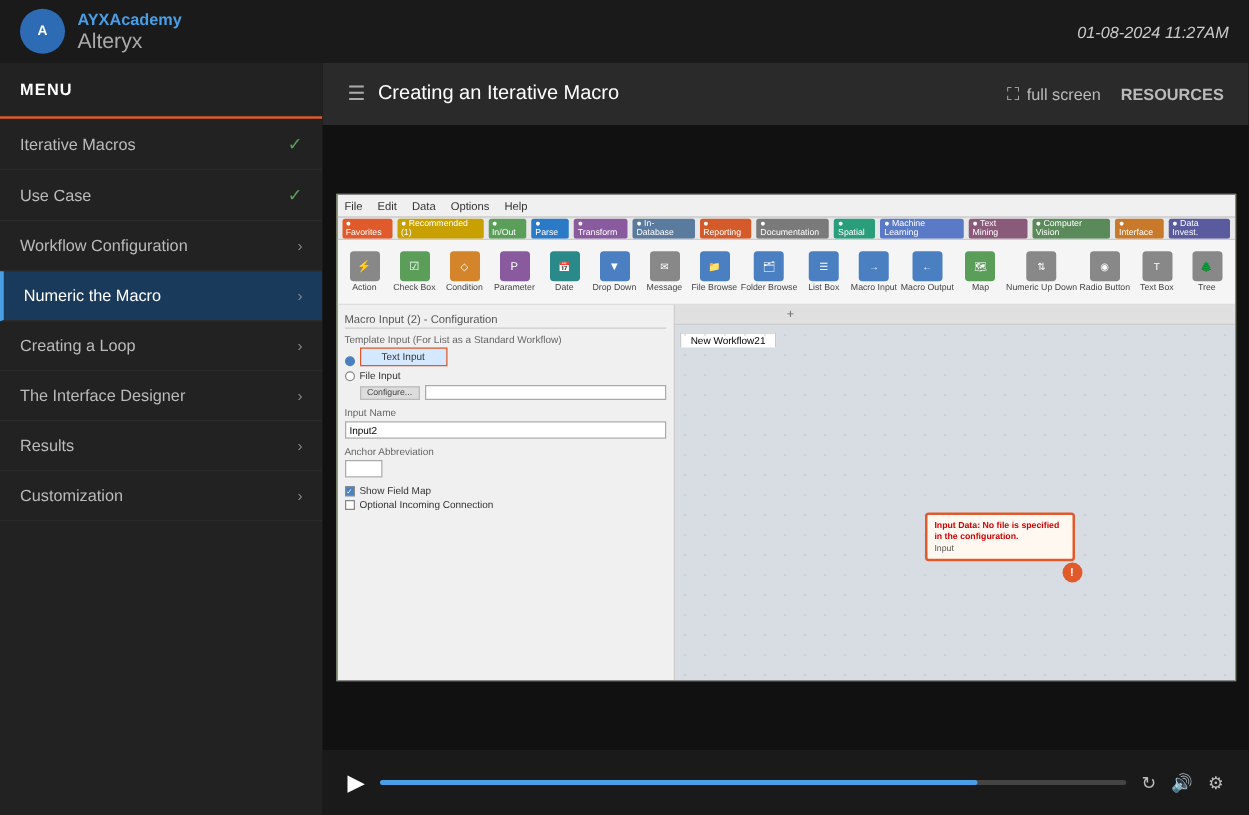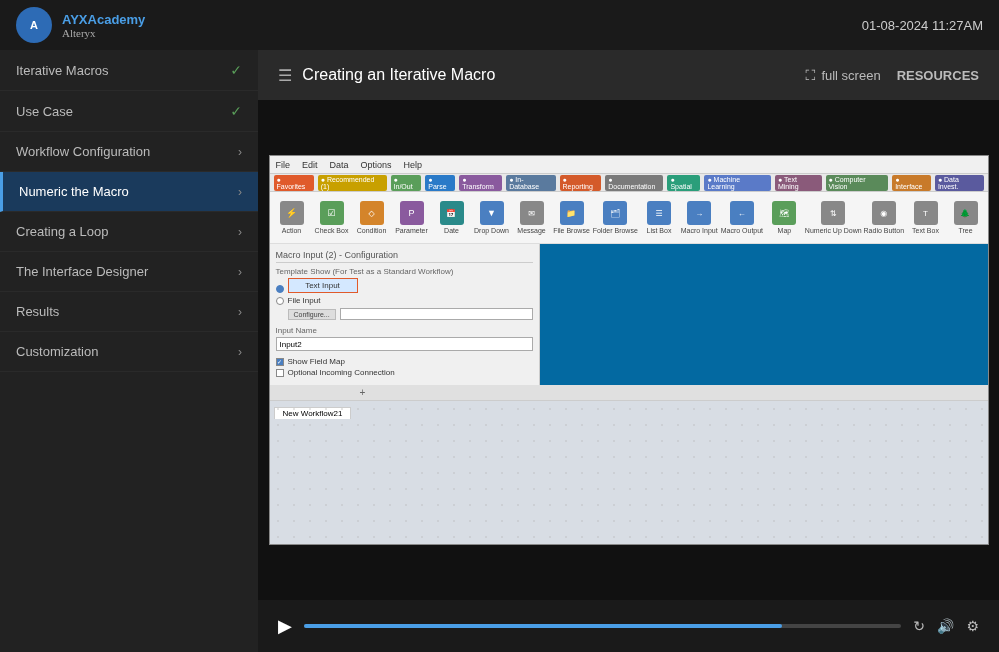--- a/index.html
+++ b/index.html
@@ -18,22 +18,22 @@
     .top-bar-left { display: flex; align-items: center; gap: 10px; }
     .logo-circle {
       width: 36px; height: 36px;
       background: #2d6bb5;
       border-radius: 50%;
       display: flex; align-items: center; justify-content: center;
       font-size: 11px; color: white; font-weight: bold;
     }
     .brand-info { display: flex; flex-direction: column; }
     .brand-name { color: #4a9ee6; font-size: 13px; font-weight: bold; }
-    .brand-sub { color: #aaa; font-size: 11px; font-family: Liberation Serif, serif; }
-    .top-bar-right { color: #ccc; font-size: 13px; }
+    .brand-sub { color: #aaa; font-size: 17px; }
+    .top-bar-right { color: #ccc; font-size: 13px; font-style: italic; }
 
     
     .main-layout {
       display: flex;
       flex: 1;
       overflow: hidden;
     }
 
     
     .sidebar {
@@ -104,21 +104,21 @@
       align-items: center;
       justify-content: center;
       position: relative;
       overflow: hidden;
     }
 
     
     .screenshot-frame {
       width: 720px;
       height: 390px;
-      background: #0369a1;
+      background: #4d7c0f;
       border: 1px solid #888;
       position: relative;
       overflow: hidden;
     }
 
     
     .alteryx-menubar {
       background: #f0f0f0;
       height: 18px;
       display: flex;
@@ -170,21 +170,20 @@
     .tool-icon.green { background: #5a9e5a; }
     .tool-icon.orange { background: #d4842a; }
     .tool-icon.purple { background: #8a5a9e; }
     .tool-icon.gray { background: #888; }
     .tool-icon.teal { background: #2a8a8a; }
     .tool-label { font-size: 7px; color: #444; text-align: center; white-space: nowrap; }
 
     .alteryx-main {
       display: flex;
       height: calc(100% - 88px);
-      flex-direction: column;
     }
 
     .config-panel {
       width: 270px;
       background: #f0f0f0;
       border-right: 1px solid #ccc;
       padding: 6px;
       font-size: 9px;
       color: #333;
       flex-shrink: 0;
@@ -350,20 +349,21 @@
       <span class="brand-name">AYXAcademy</span>
       <span class="brand-sub">Alteryx</span>
     </div>
   </div>
   <div class="top-bar-right">01-08-2024  11:27AM</div>
 </div>
 
 <div class="main-layout">
 
   <div class="sidebar">
+    <div class="sidebar-header">MENU</div>
 
     <div class="sidebar-item">
       <span>Iterative Macros</span>
       <span class="check-icon">✓</span>
     </div>
     <div class="sidebar-item">
       <span>Use Case</span>
       <span class="check-icon">✓</span>
     </div>
     <div class="sidebar-item">
@@ -541,41 +541,45 @@
             <span class="tool-label">Tree</span>
           </div>
         </div>
 
         <div class="alteryx-main">
 
           <div class="config-panel">
             <div class="config-panel-title">Macro Input (2) - Configuration</div>
 
             <div class="config-section">
-              <div class="config-label">Template Show (For Test as a Standard Workflow)</div>
+              <div class="config-label">Template Input (For List as a Standard Workflow)</div>
               <div style="display:flex;align-items:flex-end;gap:4px;margin-bottom:3px;">
                 <div class="radio-dot selected"></div>
                 <div class="text-input-box">Text Input</div>
               </div>
 
               <div style="display:flex;align-items:center;gap:4px;margin-bottom:3px;">
                 <div class="radio-dot"></div>
                 <span style="font-size:8px;color:#333;">File Input</span>
               </div>
               <div class="configure-row" style="margin-left:12px;">
                 <span class="config-btn">Configure...</span>
                 <div class="config-long-input"></div>
               </div>
             </div>
 
             <div class="config-section">
               <div class="config-label">Input Name</div>
               <input class="config-input" type="text" style="width: 100%; height: 14px; background: white; border: 1px solid rgb(170, 170, 170); font-size: 8px; padding: 1px 3px;" value="Input2">
             </div>
 
+            <div class="config-section">
+              <div class="config-label">Anchor Abbreviation</div>
+              <div style="width:30px;height:14px;background:white;border:1px solid #aaa;"></div>
+            </div>
 
             <div class="checkbox-row">
               <div class="checkbox-box checked">
                 <span class="checkbox-check">✓</span>
               </div>
               <span style="font-size:8px;color:#333;">Show Field Map</span>
             </div>
             <div class="checkbox-row">
               <div class="checkbox-box"></div>
               <span style="font-size:8px;color:#333;">Optional Incoming Connection</span>

